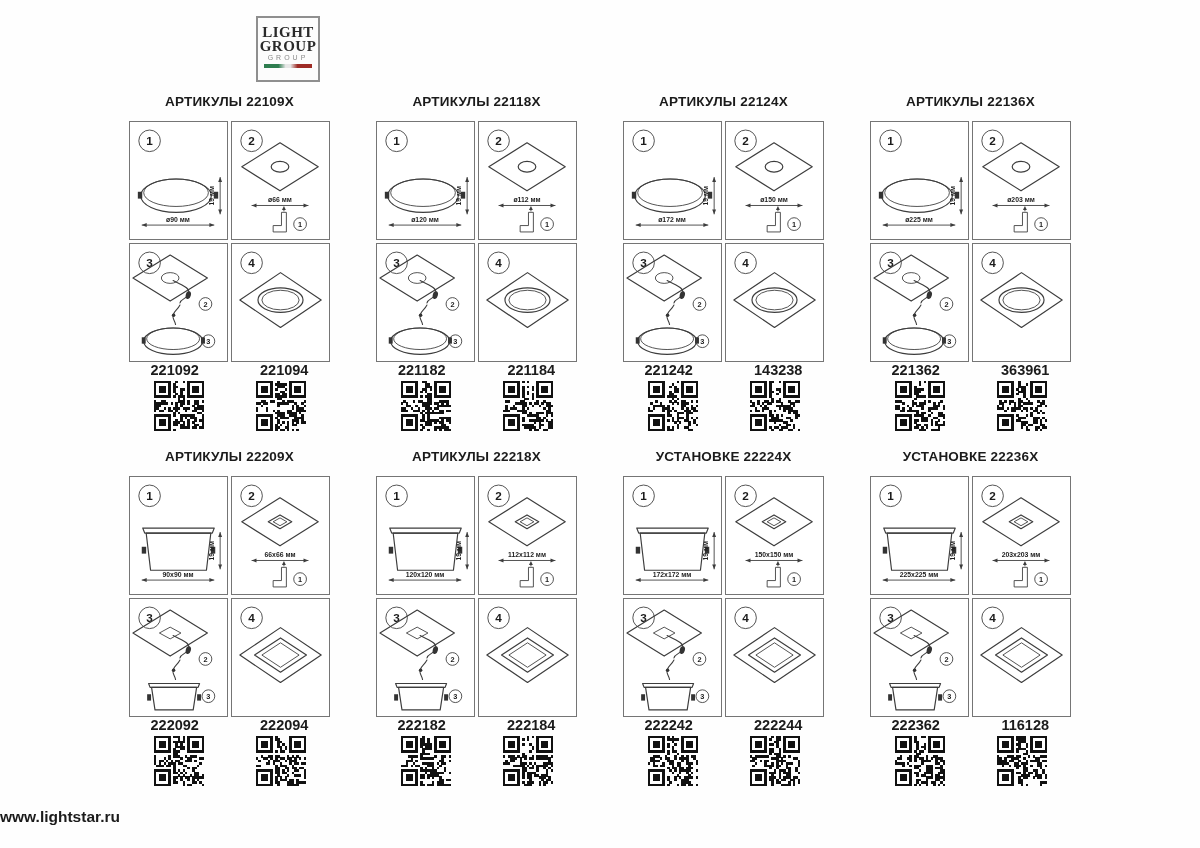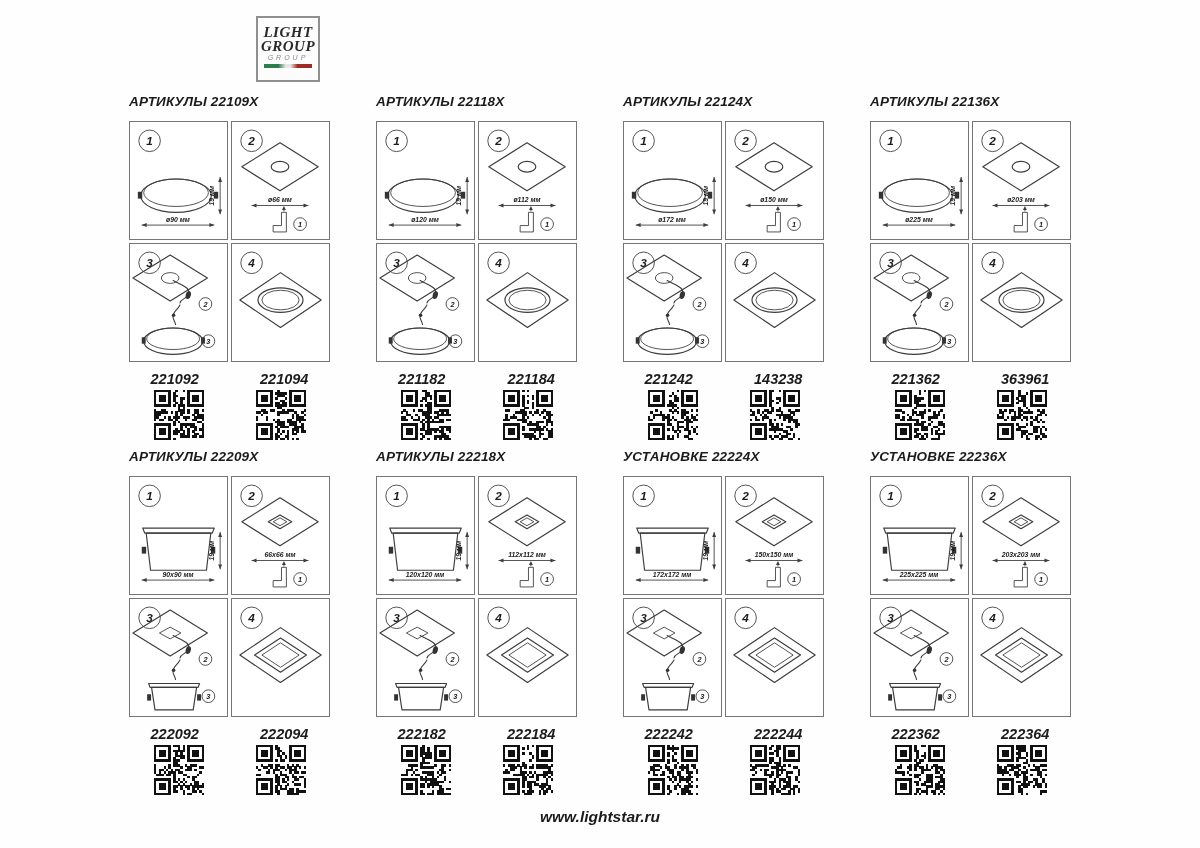--- a/index.html
+++ b/index.html
@@ -1,59 +1,59 @@
 <!DOCTYPE html>
 <html><head>
 <meta charset="utf-8">
 <style>
   html,body{margin:0;padding:0;background:#ffffff;}
   .page{position:relative;width:1200px;height:848px;background:#fefefe;overflow:hidden;
-        font-family:"Liberation Sans",sans-serif;color:#1b1b1b;font-style:italic;}
+        font-family:"Liberation Sans",sans-serif;color:#1b1b1b;}
 
   
   .logo{position:absolute;left:256px;top:16px;width:64px;height:66px;border:2px solid #8f8f8f;
         background:#fcfcfc;text-align:center;box-sizing:border-box;padding-top:7px;}
   .logo-l1,.logo-l2{font-family:"Liberation Serif",serif;font-weight:bold;font-size:15px;
         line-height:14px;letter-spacing:.5px;color:#2a2a2a;}
   .logo-l3{font-size:7px;letter-spacing:3px;color:#8a8a8a;margin-top:1px;}
   .logo-flag{height:4px;margin:3px 6px 0;
         background:linear-gradient(90deg,#2e7d4f 0%,#2e7d4f 30%,#e7e7e7 45%,#e7e7e7 55%,#9e2b25 70%,#9e2b25 100%);}
   .titles{position:absolute;left:0;right:0;top:24px;text-align:center;}
   .title{font-size:17.5px;font-weight:bold;letter-spacing:.2px;}
   .subtitle{font-size:15.5px;font-weight:bold;margin-top:7px;}
 
   
   .row{position:absolute;left:0;right:0;display:flex;justify-content:center;gap:46px;}
   #row1{top:94px;} #row2{top:449px;}
   .panel{width:201px;}
-  .panel-title{text-align:left;font-weight:bold;font-size:13.5px;letter-spacing:.2px;margin-bottom:12px;}
+  .panel-title{text-align:center;font-weight:bold;font-size:13.5px;letter-spacing:.2px;margin-bottom:12px;}
   .grid{display:grid;grid-template-columns:99px 99px;grid-auto-rows:119px;gap:3px;}
   .cell{border:1px solid #757575;box-sizing:border-box;background:#fff;}
   .cellsvg{display:block;width:100%;height:100%;}
-  .articles{display:flex;gap:18px;margin-top:9px;}
+  .articles{display:flex;gap:18px;}
   .article{width:99px;text-align:center;font-weight:bold;font-size:14.5px;}
   .qrs{display:flex;gap:3px;margin-top:3px;}
   .qrhalf{width:99px;display:flex;justify-content:center;}
   .qr{display:block;}
 
   
   .cellsvg .ln{fill:none;stroke:#3d3d3d;stroke-width:1.2;stroke-linejoin:round;}
   .cellsvg .thin{stroke-width:0.9;}
   .cellsvg .fillk{fill:#333;stroke:none;}
   .cellsvg .dimln{stroke:#3d3d3d;stroke-width:0.9;fill:none;}
   .cellsvg .arr{fill:#3d3d3d;stroke:none;}
   .cellsvg .cable{fill:none;stroke:#3d3d3d;stroke-width:1.1;stroke-linecap:round;}
   .cellsvg text{fill:#1c1c1c;font-family:"Liberation Sans",sans-serif;}
   .cellsvg .dim{font-size:7px;font-weight:bold;text-anchor:middle;}
   .cellsvg .stepnum{font-size:12px;font-weight:bold;text-anchor:middle;}
   .cellsvg .refnum{font-size:7.5px;font-weight:bold;text-anchor:middle;}
   .panel.round .sq-only{display:none;}
   .panel.square .rd-only{display:none;}
 
-  .site{position:absolute;left:0;right:0;bottom:22px;text-align:center;font-weight:bold;font-size:15.5px;}
+  .site{position:absolute;left:0;right:0;bottom:22px;text-align:left;font-weight:bold;font-size:15.5px;}
 </style>
 </head>
 <body>
 
 <div class="page">
 
   <div class="logo">
     <div class="logo-l1">LIGHT</div>
     <div class="logo-l2">GROUP</div>
     <div class="logo-l3">GROUP</div>
@@ -2729,21 +2729,21 @@
           <g class="sq-only">
             <polygon class="ln" points="49.5,39.5 76,57 49.5,74.5 23,57"></polygon>
             <polygon class="ln thin" points="49.5,44.5 68.5,57 49.5,69.5 30.5,57"></polygon>
           </g>
         </svg>
       </div>
     </div>
 
     <div class="articles">
       <div class="article">222362</div>
-      <div class="article">222364</div>
+      <div class="article">116128</div>
     </div>
     <div class="qrs">
       <div class="qrhalf">
         <svg class="qr" width="50" height="50" viewBox="0 0 50 50" shape-rendering="crispEdges">
               <rect x="19.05" y="0.00" width="2.48" height="2.48" fill="#111"></rect>
               <rect x="26.19" y="0.00" width="2.48" height="2.48" fill="#111"></rect>
               <rect x="28.57" y="0.00" width="2.48" height="2.48" fill="#111"></rect>
               <rect x="19.05" y="2.38" width="2.48" height="2.48" fill="#111"></rect>
               <rect x="19.05" y="4.76" width="2.48" height="2.48" fill="#111"></rect>
               <rect x="21.43" y="4.76" width="2.48" height="2.48" fill="#111"></rect>

